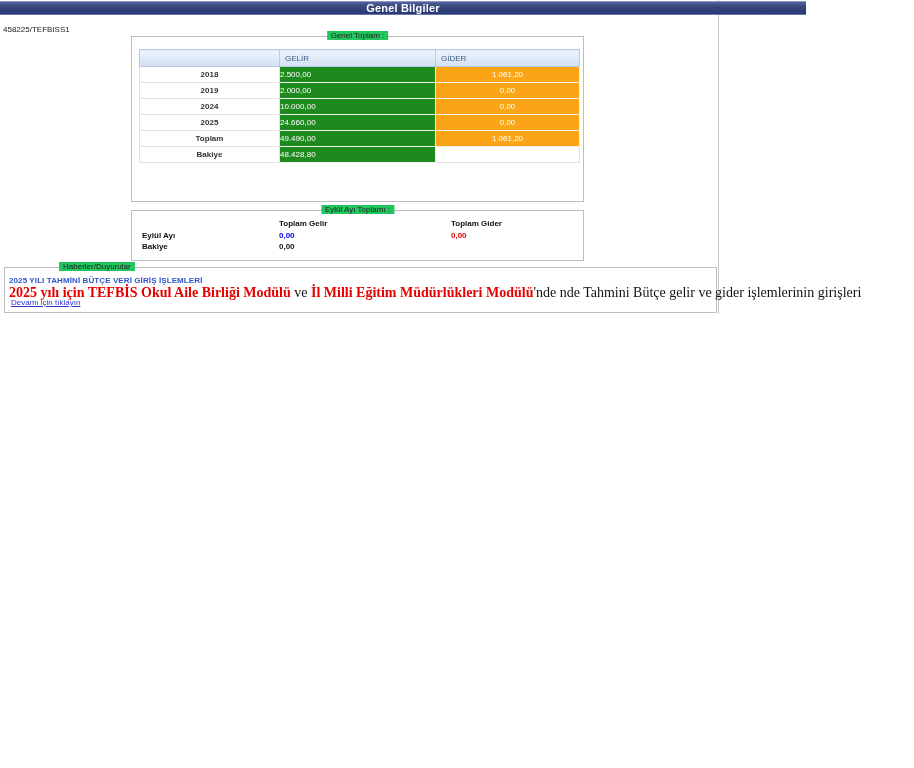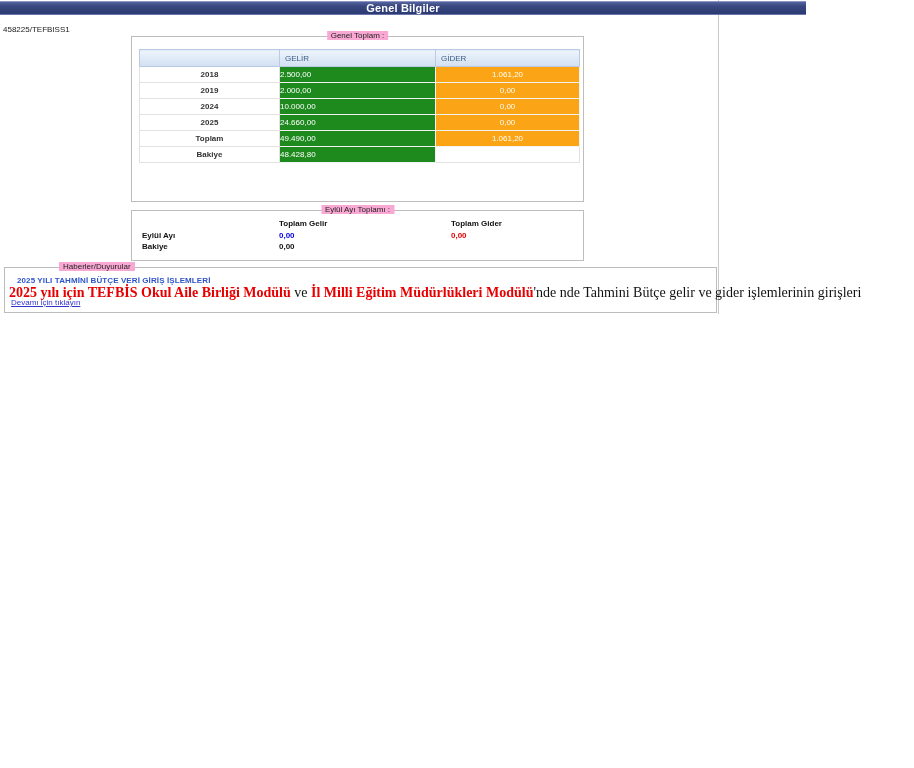--- a/index.html
+++ b/index.html
@@ -19,21 +19,21 @@
     border-top:1px solid #8d96c2; border-bottom:1px solid #6a76aa;
     display:flex; align-items:center; justify-content:center;
   }
   .topbar .title { color:#fff; font-size:11px; font-weight:bold; letter-spacing:.2px; }
   .user-code {
     position:absolute; left:3px; top:25px; font-size:8px; color:#1a1a1a;
   }
   
   .fset { position:absolute; border:1px solid #bdbdbd; background:#fff; }
   .fset-legend {
-    position:absolute; top:-6px; background:#f9a8d4; padding:0 4px;
+    position:absolute; top:-6px; background:#22c55e; padding:0 4px;
     font-size:8px; color:#222; white-space:nowrap;
   }
   .fset-legend.centered { left:50%; transform:translateX(-50%); }
   .fset-legend.left { left:6px; transform:none;margin-left:48px; }
   
   .gt-table {
     position:absolute; left:7px; top:12px; border-collapse:collapse;
     table-layout:fixed; width:440px; font-size:8px;
   }
   .gt-table th, .gt-table td { height:16px; border:1px solid #e2e2e2; overflow:hidden; }
@@ -50,21 +50,21 @@
   
   .eylul-grid {
     position:absolute; left:10px; top:8px;
     display:grid; grid-template-columns:137px 172px auto;
     grid-auto-rows:11.5px; font-size:8px; font-weight:bold; color:#111;
   }
   .val-blue { color:var(--value_blue); }
   .val-red  { color:var(--value_red); }
   
   .news-headline {
-    position:absolute; left:12px; top:8px; font-size:8px; font-weight:bold;
+    position:absolute; left:4px; top:8px; font-size:8px; font-weight:bold;
     color:var(--headline_blue); letter-spacing:.1px;text-align:center;
   }
   .news-body {
     position:absolute; left:4px; top:17px; font-size:14px;
     font-family:"Liberation Serif", serif; color:#111; white-space:nowrap;
   }
   .news-red { color:var(--value_red2); font-weight:bold; }
   .news-link {
     position:absolute; left:6px; top:30px; font-size:8px;
     color:var(--link_blue); text-decoration:underline; cursor:pointer;

